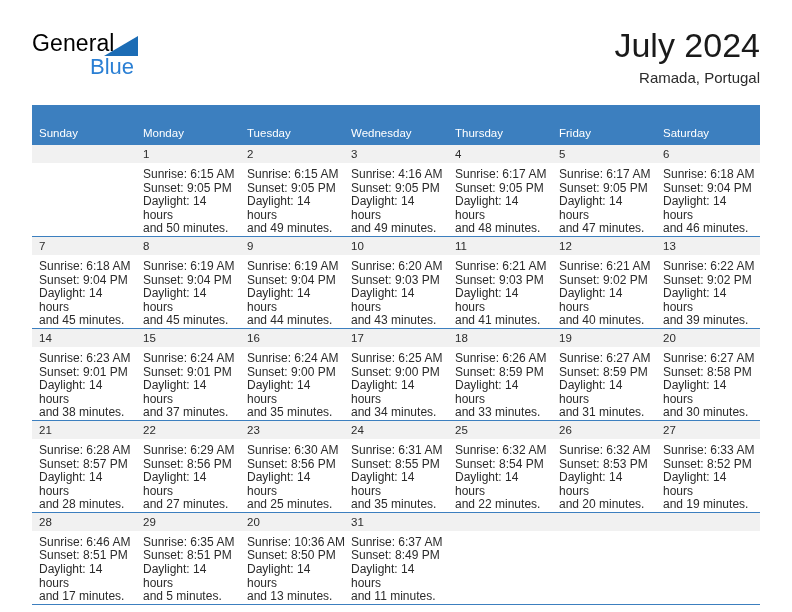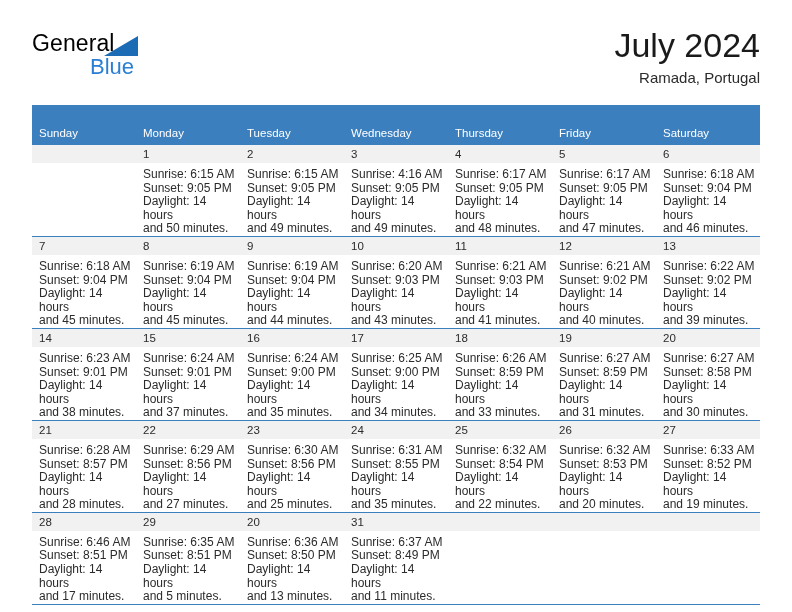--- a/index.html
+++ b/index.html
@@ -506,21 +506,21 @@
                 <div>Sunset: 8:51 PM</div>
                 <div class="daylight-line">Daylight: 14 hours</div>
                 <div class="daylight-line">and 5 minutes.</div>
               </div>
             </div>
           </td>
           <td>
             <div class="cell">
               <div class="day-num-band">20</div>
               <div class="cell-body">
-                <div>Sunrise: 6:36 AM</div>
+                <div>Sunrise: 10:36 AM</div>
                 <div>Sunset: 8:50 PM</div>
                 <div class="daylight-line">Daylight: 14 hours</div>
                 <div class="daylight-line">and 13 minutes.</div>
               </div>
             </div>
           </td>
           <td>
             <div class="cell">
               <div class="day-num-band">31</div>
               <div class="cell-body">

